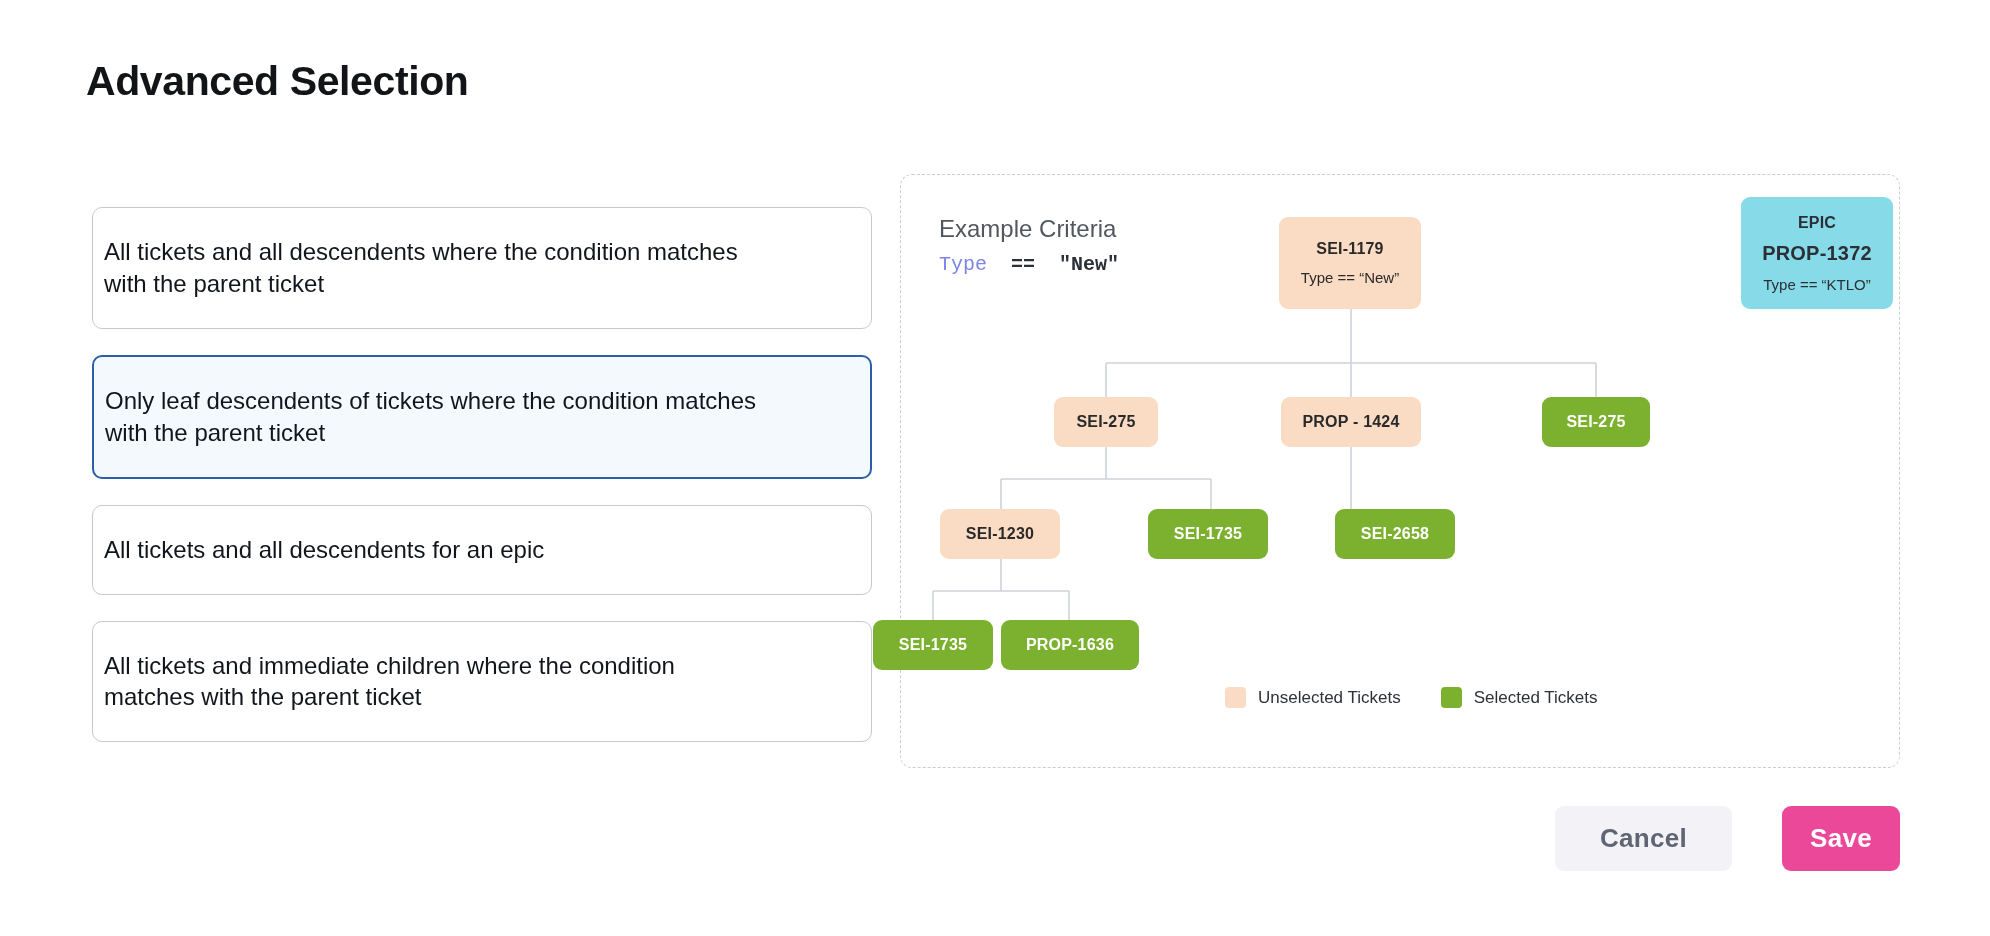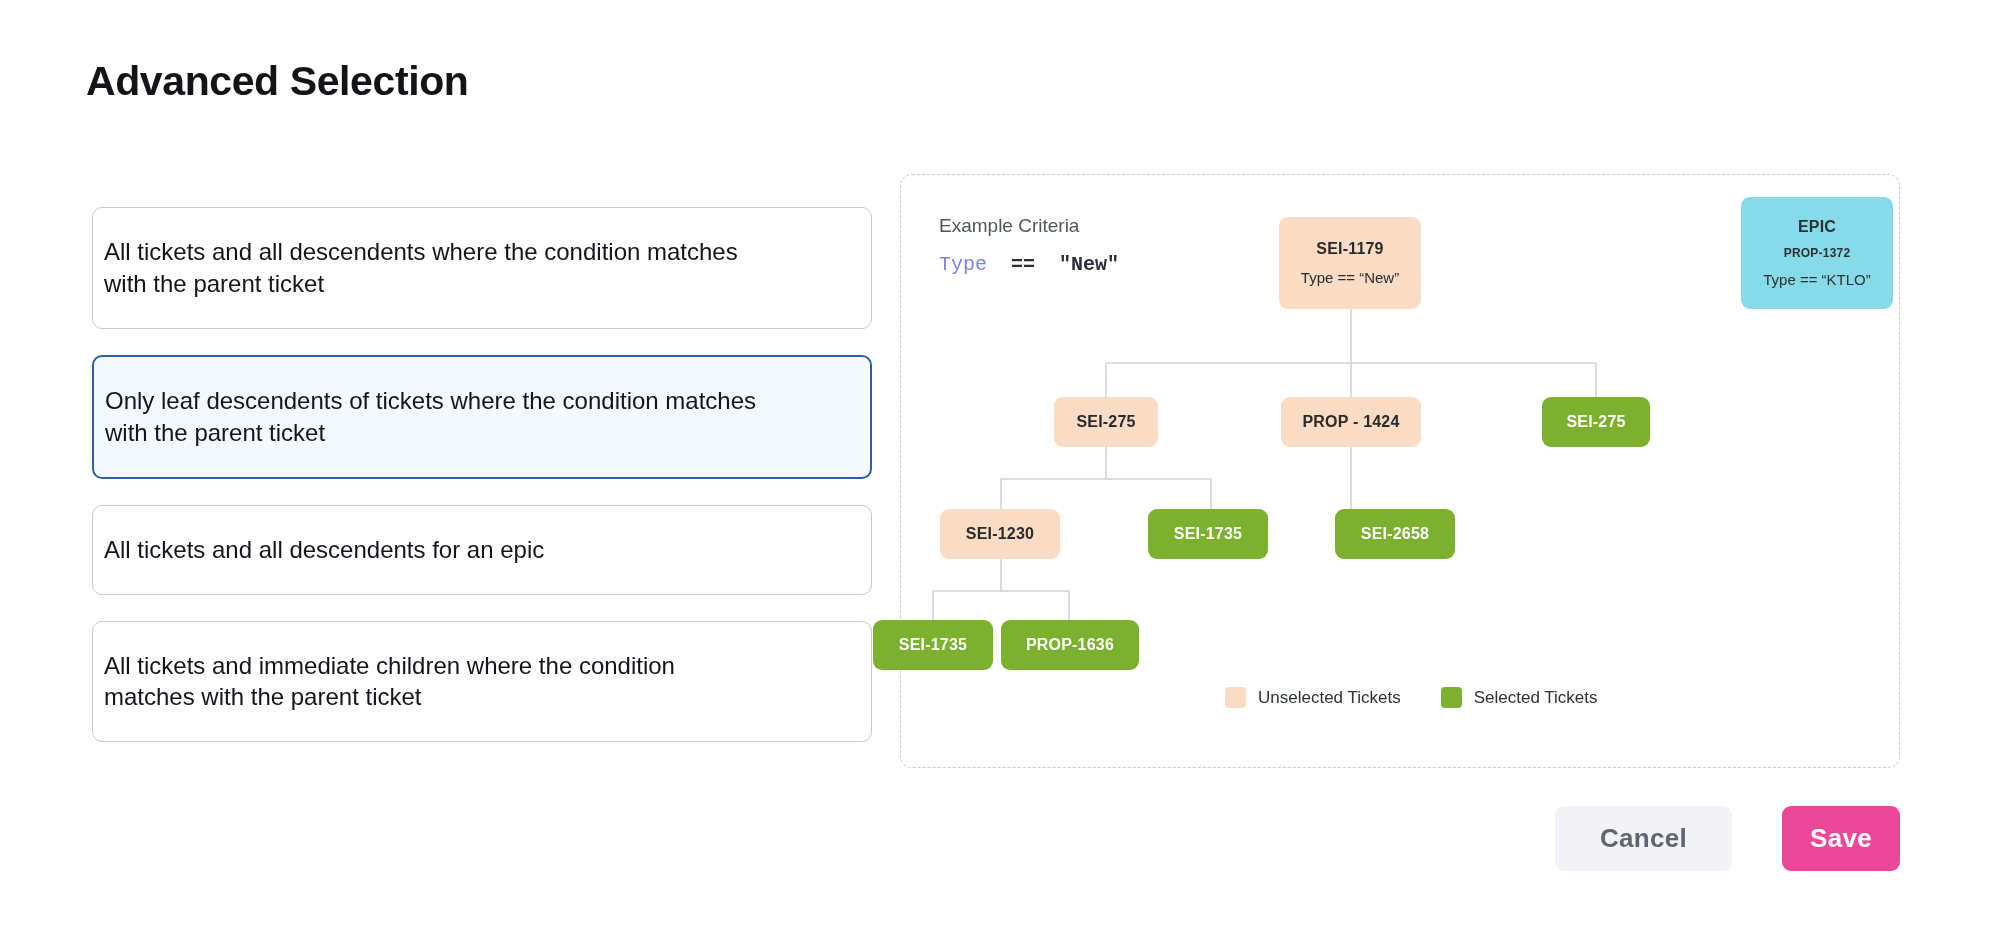--- a/index.html
+++ b/index.html
@@ -62,21 +62,21 @@
     height: 594px;
     border: 1.6px dashed #c9ccd6;
     border-radius: 12px;
     background: #ffffff;
   }
 
   .criteria-label {
     position: absolute;
     left: 38px;
     top: 40px;
-    font-size: 19px;
+    font-size: 24px;
     color: #51565f;
   }
   .criteria-code {
     position: absolute;
     left: 38px;
     top: 78px;
     font-family: "Liberation Mono", "DejaVu Sans Mono", monospace;
     font-size: 20px;
     font-weight: bold;
     white-space: pre;
@@ -104,21 +104,21 @@
   }
   .node .sub {
     font-weight: normal;
     font-size: 15px;
     margin-top: 11px;
     letter-spacing: 0;
   }
   .node.unselected { background: #f9dcc3; color: #2a2a2a; }
   .node.selected   { background: #7cb02f; color: #ffffff; }
   .node.epic       { background: #87dbe8; color: #2a3036; }
-  .node.epic .sub2 { font-weight: bold; font-size: 12px; margin-top: 10px; }
+  .node.epic .sub2 { font-weight: bold; font-size: 20px; margin-top: 10px; }
 
   
   .legend {
     position: absolute;
     left: 300px;
     top: 512px;
     display: flex;
     align-items: center;
     gap: 40px;
     padding-left: 24px;

